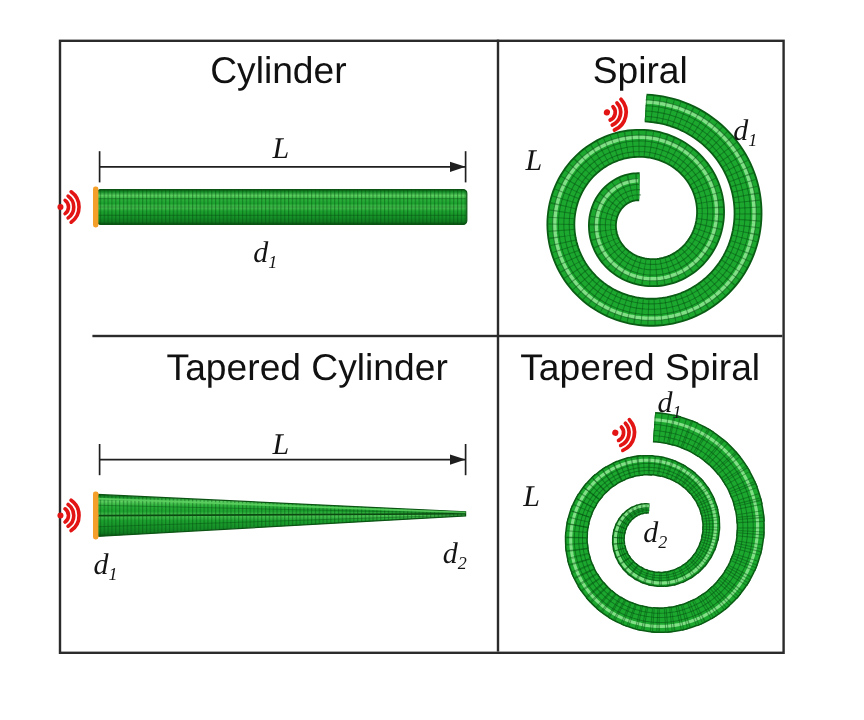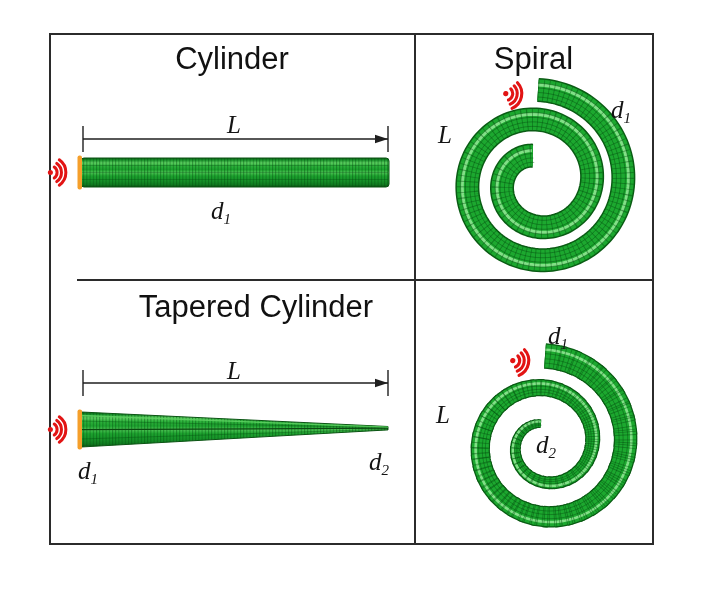--- a/index.html
+++ b/index.html
@@ -359,20 +359,21 @@
         <path d="M 531.00 425.23 L 532.01 424.85 L 533.03 424.52 L 534.05 424.24 L 535.07 424.02 L 536.10 423.84" fill="none" stroke="rgba(4,75,15,0.45)" stroke-width="6.469506658595641" stroke-dasharray="0.9 4"></path>
         <path d="M 534.50 424.14 L 535.53 423.93 L 536.55 423.78 L 537.56 423.68 L 538.56 423.63 L 539.56 423.63" fill="none" stroke="rgba(4,75,15,0.45)" stroke-width="6.2570066585956425" stroke-dasharray="0.9 4"></path>
         <path d="M 538.00 423.66 L 539.00 423.63 L 539.99 423.65 L 540.97 423.72" fill="none" stroke="rgba(4,75,15,0.45)" stroke-width="6.106249999999996" stroke-dasharray="0.9 4"></path>
       </g>
     <use href="#sound-waves" x="0" y="0" width="30" height="32" transform="translate(509,347) rotate(12 15 16)"></use>
   </svg>
 
   <div class="title t2">Spiral</div>
   <div class="title t1">Cylinder</div>
   <div class="title t3">Tapered Cylinder</div>
+  <div class="title t4">Tapered Spiral</div>
 
   <div class="lab" style="left:227px;top:111px;">L</div>
   <div class="lab" style="left:211px;top:197px;">
     <span>d</span><span class="sub">1</span>
   </div>
 
   <div class="lab" style="left:438px;top:121px;">L</div>
   <div class="lab" style="left:611px;top:96px;">
     <span>d</span><span class="sub">1</span>
   </div>

